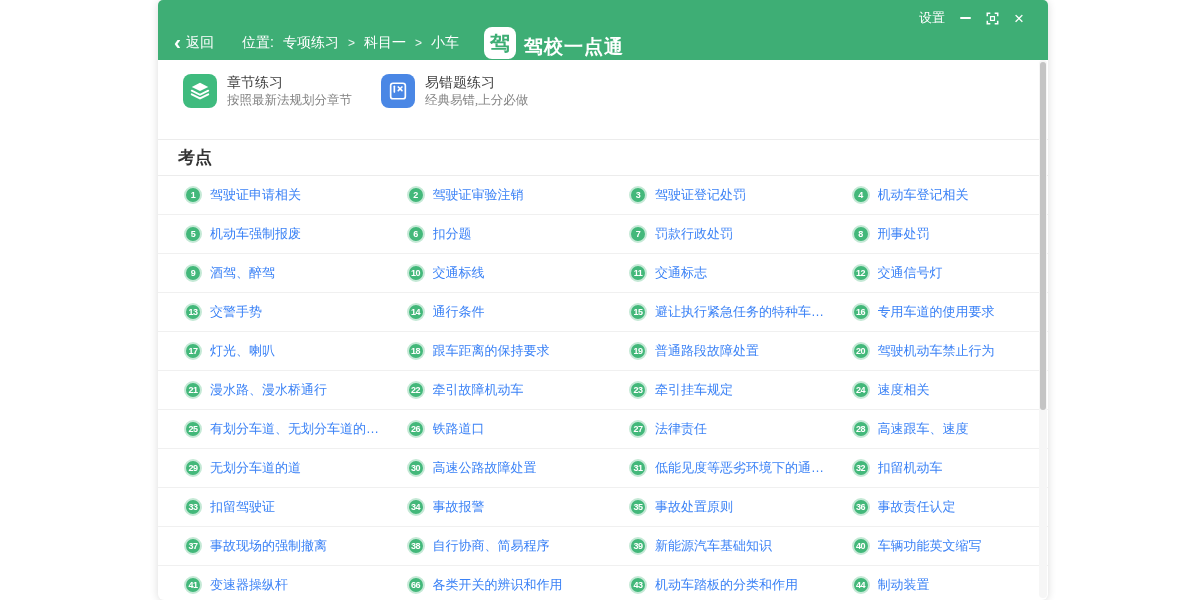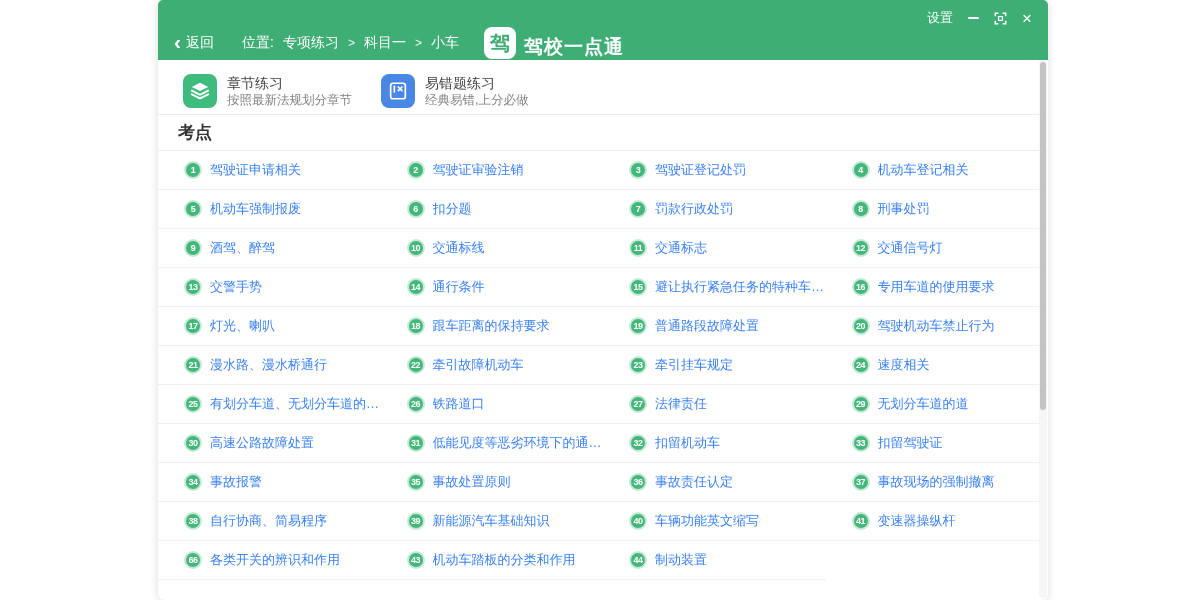--- a/index.html
+++ b/index.html
@@ -16,27 +16,27 @@
   .back .chev { font-size:21px; line-height:1; margin-right:5px; position:relative; top:-2px; font-weight:bold; }
   .crumbs { display:flex; align-items:center; margin-left:28px; font-size:14px; }
   .crumbs span { margin-right:9px; }
   .crumb-sep { opacity:.9; font-size:12px; }
   .logo-wrap { display:flex; align-items:center; margin-left:16px; }
   .logo-box { width:32px; height:32px; background:#fff; border-radius:8px; display:flex;
               align-items:center; justify-content:center; color:#3eae75; font-size:20px; font-weight:bold; }
   .logo-text { margin-left:8px;margin-top:21px; }
   .logo-title { font-size:19px; font-weight:bold; letter-spacing:1px; line-height:1.1; }
   .logo-sub { font-size:8px; opacity:.8; letter-spacing:1.6px; margin-top:2px; }
-  .win-controls { position:absolute; top:9px; right:16px; display:flex; align-items:center; gap:15px; font-size:13px; }
+  .win-controls { position:absolute; top:9px; right:24px; display:flex; align-items:center; gap:15px; font-size:13px; }
   .win-btn { display:flex; align-items:center; justify-content:center; cursor:default; }
   .min-line { display:inline-block; width:11px; height:2px; background:#fff; border-radius:1px; }
   .close-x { font-size:17px; line-height:1; }
 
   
-  .cards { display:flex; padding:14px 0 6px 25px; border-bottom:1px solid #ececec; }
+  .cards { display:flex; padding:14px 0 31px 25px; border-bottom:1px solid #ececec;font-family:Liberation Serif, serif; }
   .card { display:flex; align-items:center; width:198px; cursor:default; }
   .card-icon { width:34px; height:34px; border-radius:8px; display:flex; align-items:center;
                justify-content:center; flex-shrink:0; }
   .card-text { margin-left:10px; }
   .card-title { font-size:14px; color:#3f3f3f; line-height:1.15; }
   .card-sub { font-size:12.5px; color:#828282; margin-top:3px; line-height:1.1; }
 
   
   .section-title { font-size:17px; font-weight:600; color:#333; padding:8px 0 7px 20px;
                    border-bottom:1px solid #ececec; line-height:20px; }
@@ -258,20 +258,24 @@
   <div class="topic-cell">
     <span class="badge">26</span>
     <span class="topic-label">铁路道口</span>
   </div>
 
   <div class="topic-cell">
     <span class="badge">27</span>
     <span class="topic-label">法律责任</span>
   </div>
 
+  <div class="topic-cell">
+    <span class="badge">28</span>
+    <span class="topic-label">高速跟车、速度</span>
+  </div>
 
   <div class="topic-cell">
     <span class="badge">29</span>
     <span class="topic-label">无划分车道的道</span>
   </div>
 
   <div class="topic-cell">
     <span class="badge">30</span>
     <span class="topic-label">高速公路故障处置</span>
   </div>

